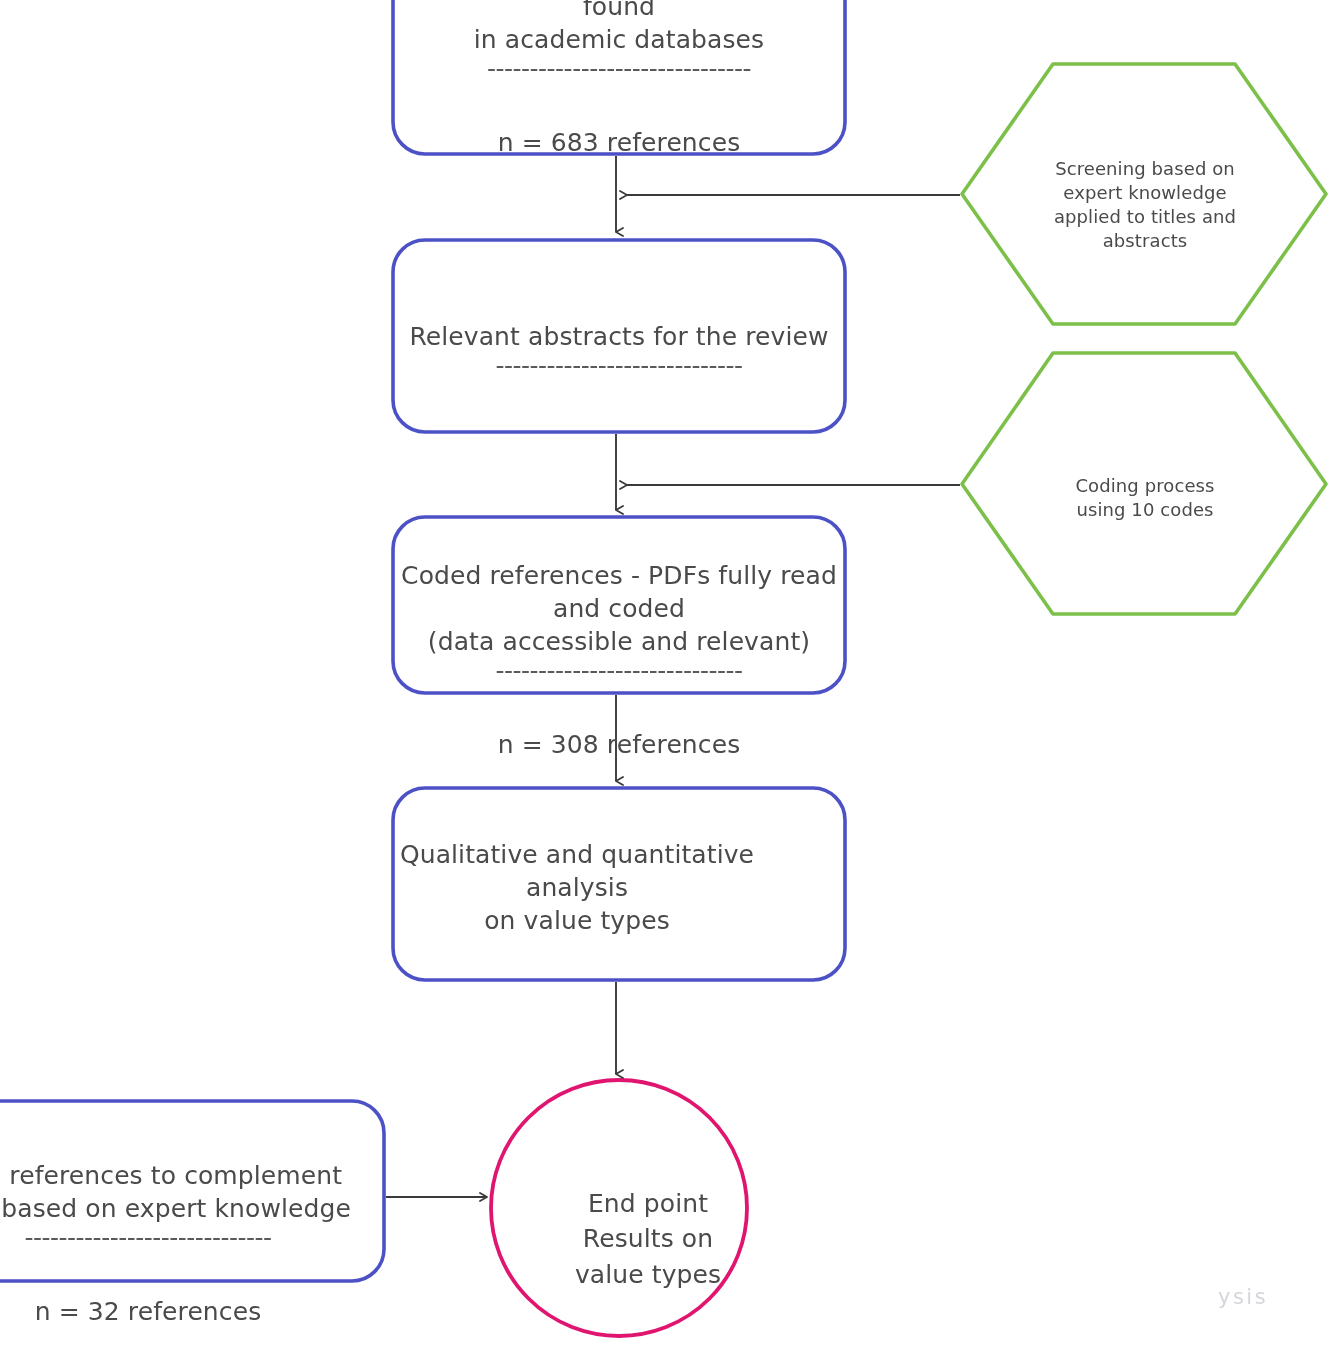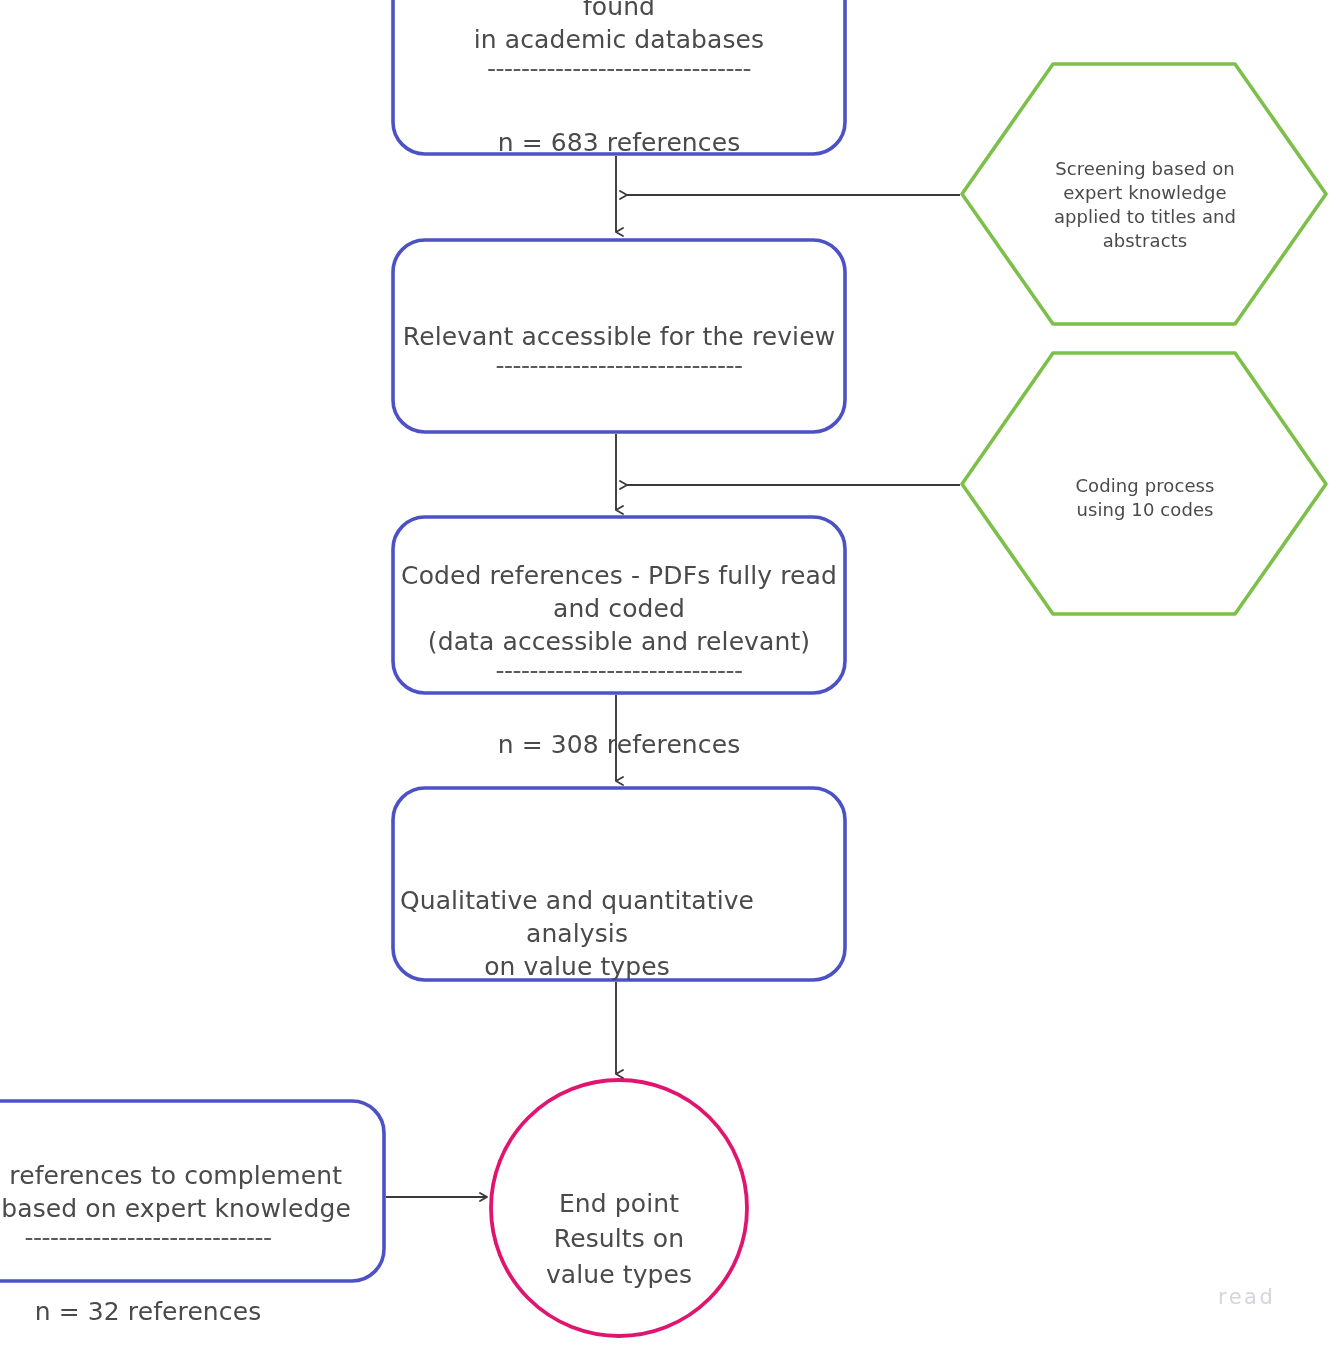--- a/index.html
+++ b/index.html
@@ -111,33 +111,33 @@
   </svg>
 
   <div class="node-label" style="left:393px; top:-76px; width:452px;">
     <span>Systematic review of literature found
 in academic databases</span>
     <span class="divider-line">-------------------------------</span>
     <span class="count-line">n = 683 references</span>
   </div>
 
   <div class="node-label" style="left:393px; top:287px; width:452px;">
-    <span>Relevant accessible for the review</span>
+    <span>Relevant abstracts for the review</span>
     <span class="divider-line">-----------------------------</span>
   </div>
 
   <div class="node-label" style="left:393px; top:526px; width:452px;">
     <span>Coded references - PDFs fully read
 and coded
 (data accessible and relevant)</span>
     <span class="divider-line">-----------------------------</span>
     <span class="count-line">n = 308 references</span>
   </div>
 
-  <div class="node-label" style="left:393px; top:851px; width:368px;">
+  <div class="node-label" style="left:393px; top:805px; width:368px;">
     <span>Qualitative and quantitative analysis
 on value types</span>
   </div>
 
   <div class="node-label" style="left:-88px; top:1126px; width:472px;">
     <span>ded references to complement
 ysis  based on expert knowledge</span>
     <span class="divider-line">-----------------------------</span>
     <span class="count-line">n = 32 references</span>
   </div>
@@ -147,21 +147,21 @@
 expert knowledge
 applied to titles and
 abstracts</span>
   </div>
 
   <div class="node-label hex-label" style="left:1016px; top:450px; width:258px;">
     <span>Coding process
 using 10 codes</span>
   </div>
 
-  <div class="node-label circle-label" style="left:491px; top:1150px; width:256px;text-align:center;">
+  <div class="node-label circle-label" style="left:520px; top:1150px; width:256px;text-align:center;">
     <span>End point
 Results on
 value types</span>
   </div>
 
-  <div class="watermark" style="left:1218px; top:1285px;">read</div>
+  <div class="watermark" style="left:1218px; top:1285px;">ysis</div>
 
 </div>
 
 </body></html>

